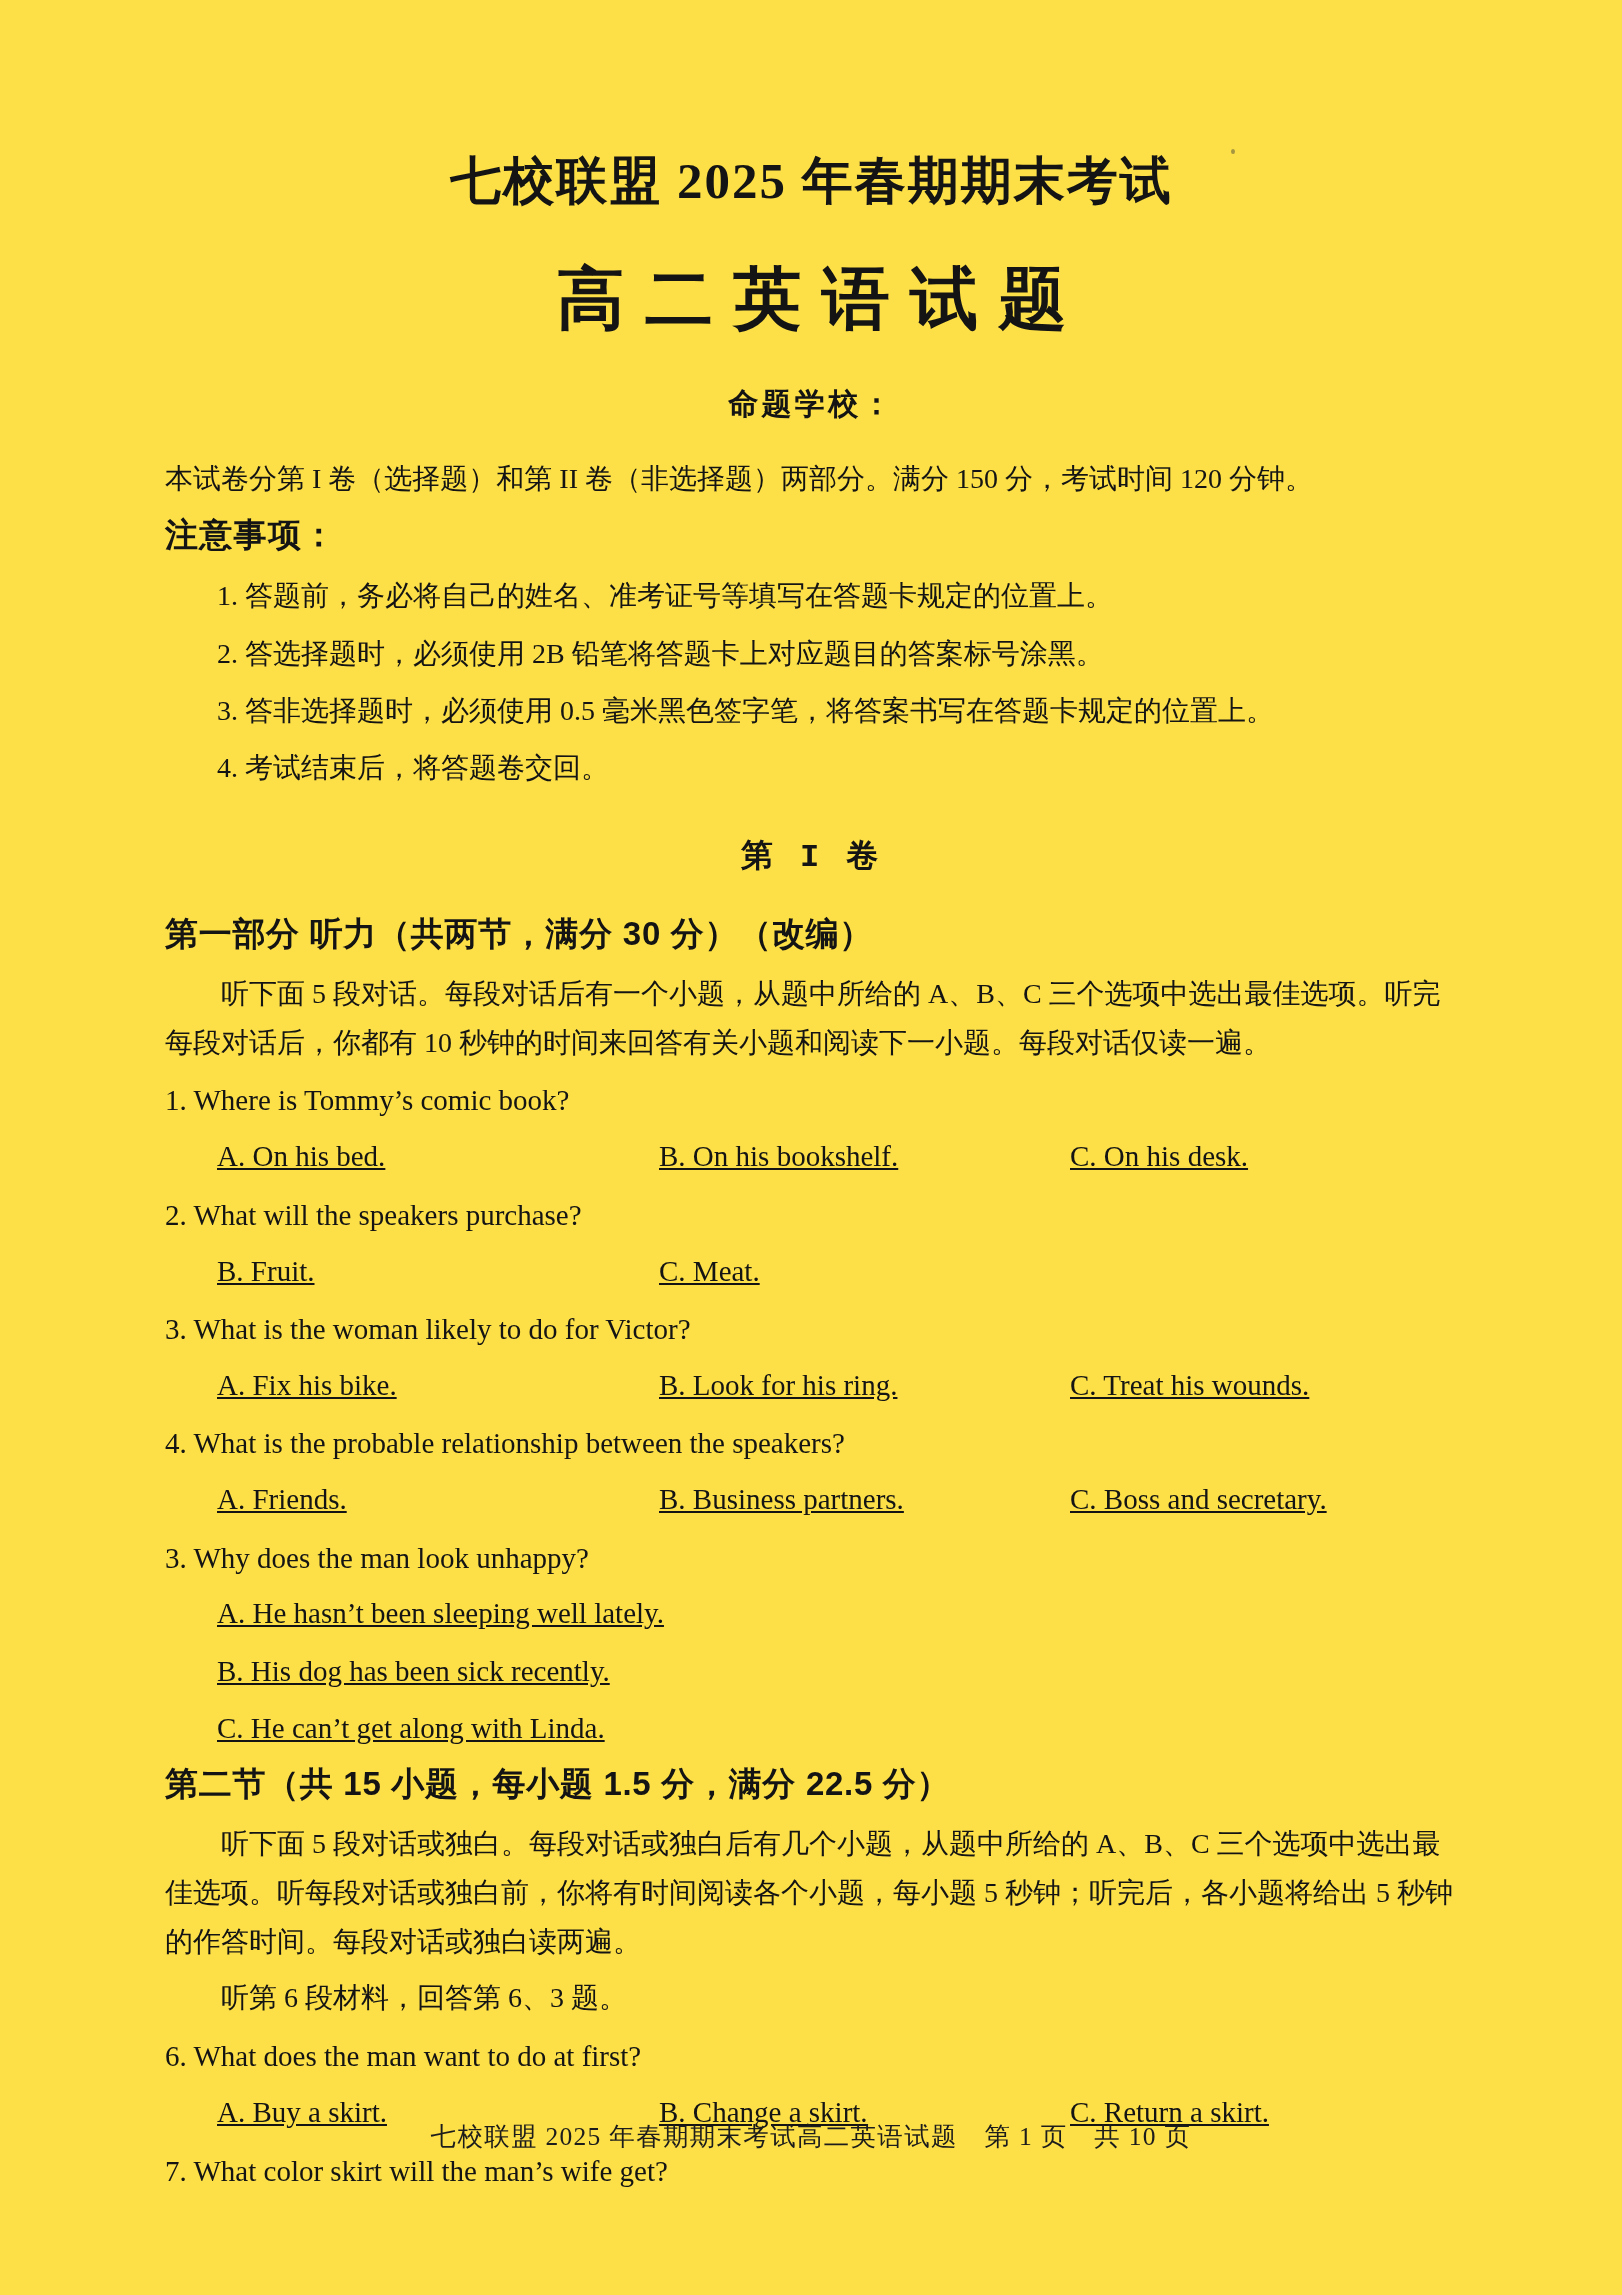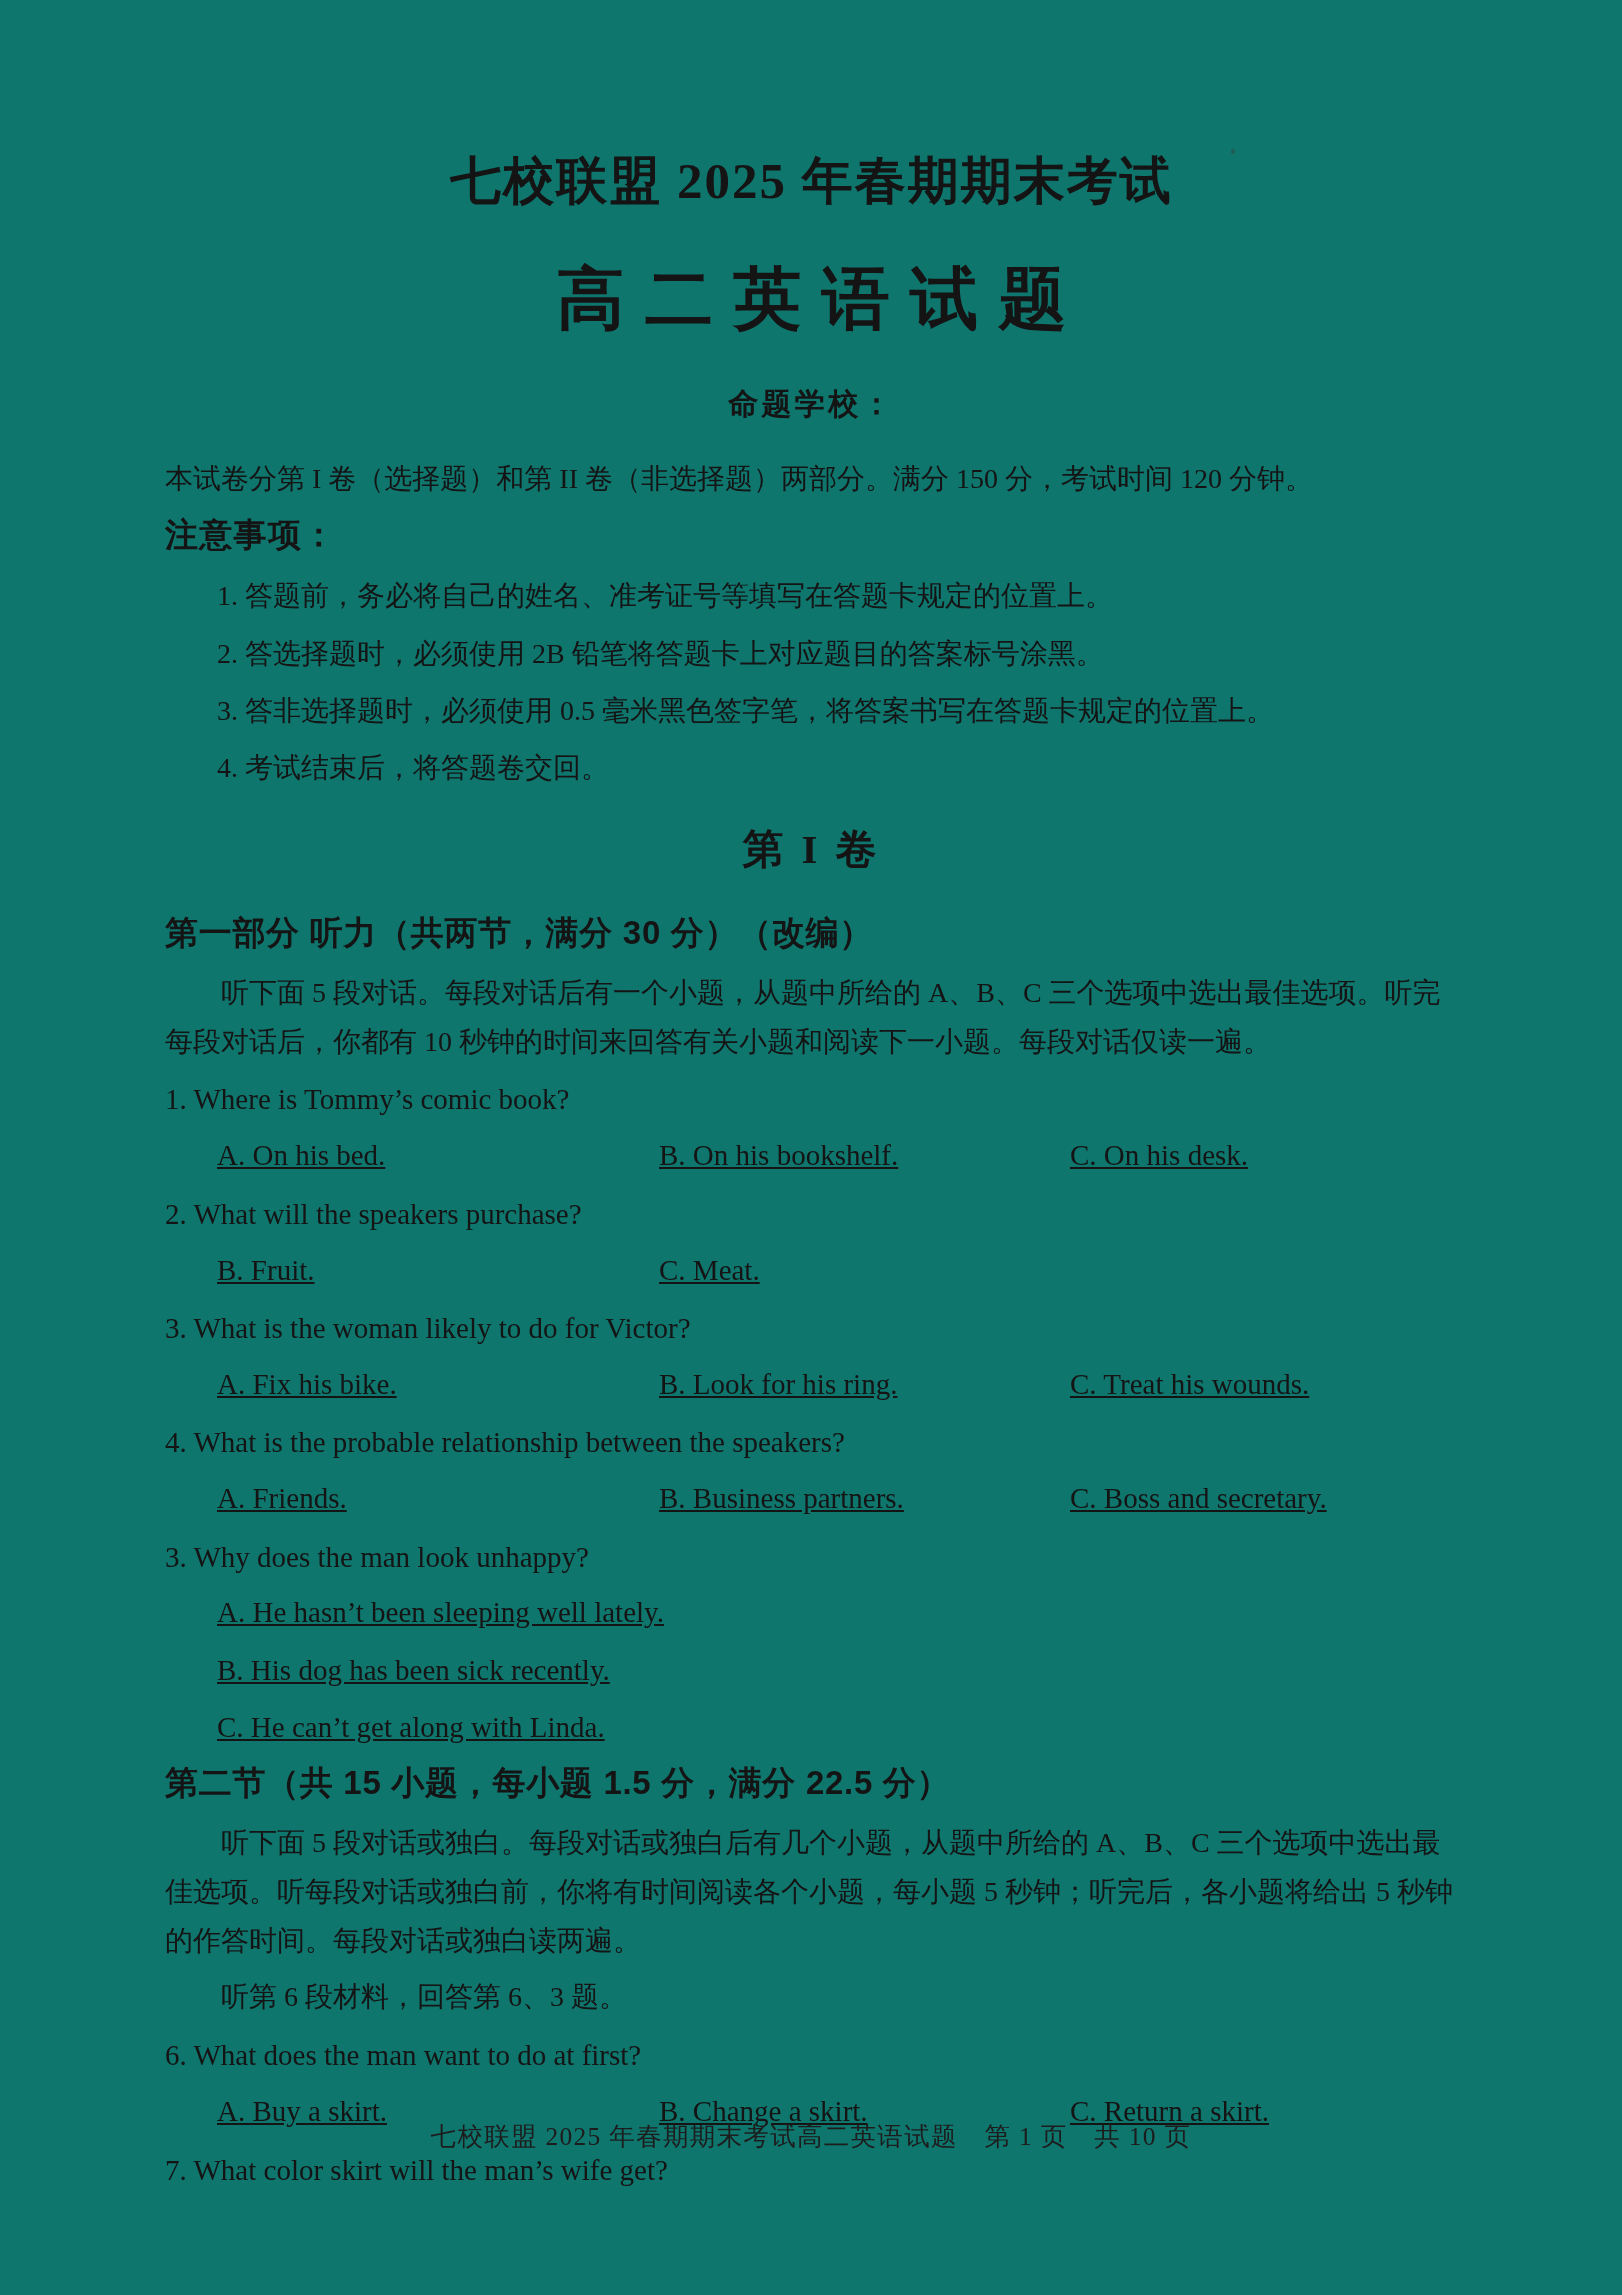--- a/index.html
+++ b/index.html
@@ -1,20 +1,20 @@
 <!DOCTYPE html>
 <html style="font-size:10.5px"><head>
 <meta charset="utf-8">
 <style>
   html,body{margin:0;padding:0;background:#e8e8e8;}
   .page{
     position:relative;
     width:1622px;height:2295px;
     margin:0 auto;
-    background:#0f766e;
+    background:#fde047;
     color:#141414;
     font-family:"Liberation Serif","DejaVu Serif",serif;
     box-sizing:border-box;
     padding:147px 164px 0 165px;
     overflow:hidden;
   }
   .speck{position:absolute;left:1231px;top:149px;width:3.9px;height:5.2px;background:rgba(60,60,55,.45);border-radius:50%;}
   .center{text-align:center;}
   .title{
     font-size:51px;font-weight:700;letter-spacing:2px;
@@ -38,22 +38,22 @@
     margin-top:10.5px;
     font-size:33px;font-weight:700;letter-spacing:1.3px;
     font-family:"Liberation Sans","DejaVu Sans",sans-serif;
   }
   .notes{margin-top:14.4px;}
   .note-item{
     font-size:28px;line-height:1.74;
     padding-left:52px;margin-bottom:8.5px;
   }
   .volume{
-    margin-top:29px;
-    font-size:41px;font-weight:700;letter-spacing:3.9px;
+    margin-top:41px;
+    font-size:32px;font-weight:700;letter-spacing:3.9px;font-family:Liberation Mono, monospace;
   }
   .part-heading{
     margin-top:34px;
     font-size:33px;font-weight:700;letter-spacing:0.7px;
     font-family:"Liberation Sans","DejaVu Sans",sans-serif;
   }
   .section-heading{
     margin-top:9.2px;
     font-size:33px;font-weight:700;letter-spacing:0.7px;
     font-family:"Liberation Sans","DejaVu Sans",sans-serif;

